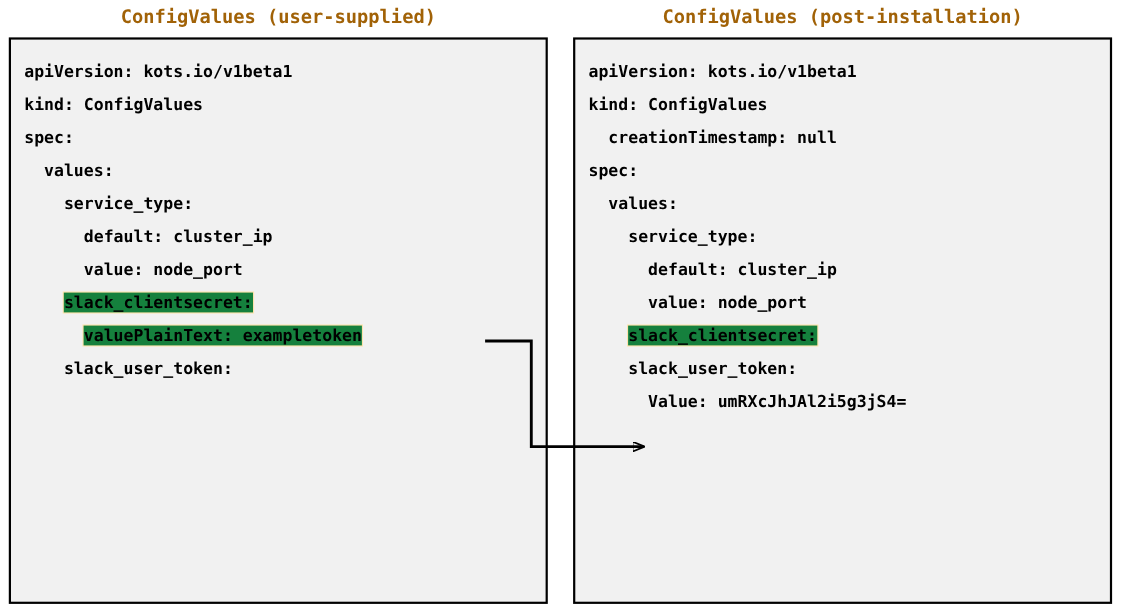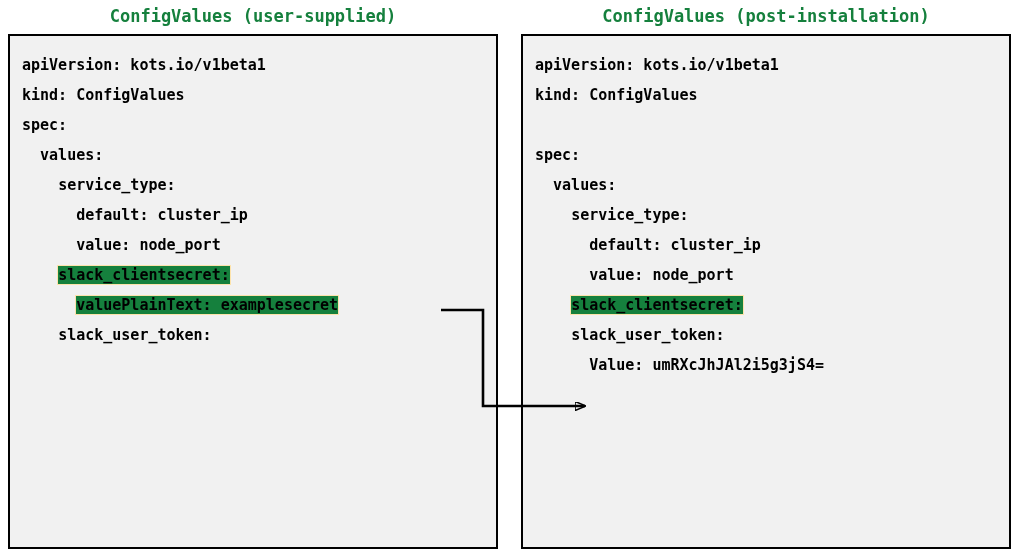--- a/index.html
+++ b/index.html
@@ -23,21 +23,21 @@
     box-sizing: border-box;
   }
   .panel-title {
     position: absolute;
     top: 0;
     left: 0;
     width: 100%;
     text-align: center;
     font-size: 17px;
     font-weight: bold;
-    color: #15803d;
+    color: #a16207;
     letter-spacing: 0px;
     white-space: pre;
   }
   .panel-box {
     position: absolute;
     left: 0;
     width: 100%;
     background: #f1f1f1;
     border: 2px solid #000000;
     box-sizing: border-box;
@@ -91,34 +91,34 @@
     <div class="panel-box">
       <div class="code" id="left-code">
           <div class="code-line"><span></span><span class="seg">apiVersion: kots.io/v1beta1</span></div>
           <div class="code-line"><span></span><span class="seg">kind: ConfigValues</span></div>
           <div class="code-line"><span></span><span class="seg">spec:</span></div>
           <div class="code-line"><span>  </span><span class="seg">values:</span></div>
           <div class="code-line"><span>    </span><span class="seg">service_type:</span></div>
           <div class="code-line"><span>      </span><span class="seg">default: cluster_ip</span></div>
           <div class="code-line"><span>      </span><span class="seg">value: node_port</span></div>
           <div class="code-line hl"><span>    </span><span class="seg">slack_clientsecret:</span></div>
-          <div class="code-line hl"><span>      </span><span class="seg">valuePlainText: examplesecret</span></div>
+          <div class="code-line hl"><span>      </span><span class="seg">valuePlainText: exampletoken</span></div>
           <div class="code-line"><span>    </span><span class="seg">slack_user_token:</span></div>
           <div class="code-line"><span>      </span></div>
         </div>
     </div>
   </div>
 
   <div class="panel" id="panel-right">
     <div class="panel-title">ConfigValues (post-installation)</div>
     <div class="panel-box">
       <div class="code" id="right-code">
           <div class="code-line"><span></span><span class="seg">apiVersion: kots.io/v1beta1</span></div>
           <div class="code-line"><span></span><span class="seg">kind: ConfigValues</span></div>
-          <div class="code-line"><span>  </span></div>
+          <div class="code-line"><span>  </span><span class="seg">creationTimestamp: null</span></div>
           <div class="code-line"><span></span><span class="seg">spec:</span></div>
           <div class="code-line"><span>  </span><span class="seg">values:</span></div>
           <div class="code-line"><span>    </span><span class="seg">service_type:</span></div>
           <div class="code-line"><span>      </span><span class="seg">default: cluster_ip</span></div>
           <div class="code-line"><span>      </span><span class="seg">value: node_port</span></div>
           <div class="code-line hl"><span>    </span><span class="seg">slack_clientsecret:</span></div>
           <div class="code-line"><span>    </span><span class="seg">slack_user_token:</span></div>
           <div class="code-line"><span>      </span><span class="seg">Value: umRXcJhJAl2i5g3jS4=</span></div>
         </div>
     </div>

